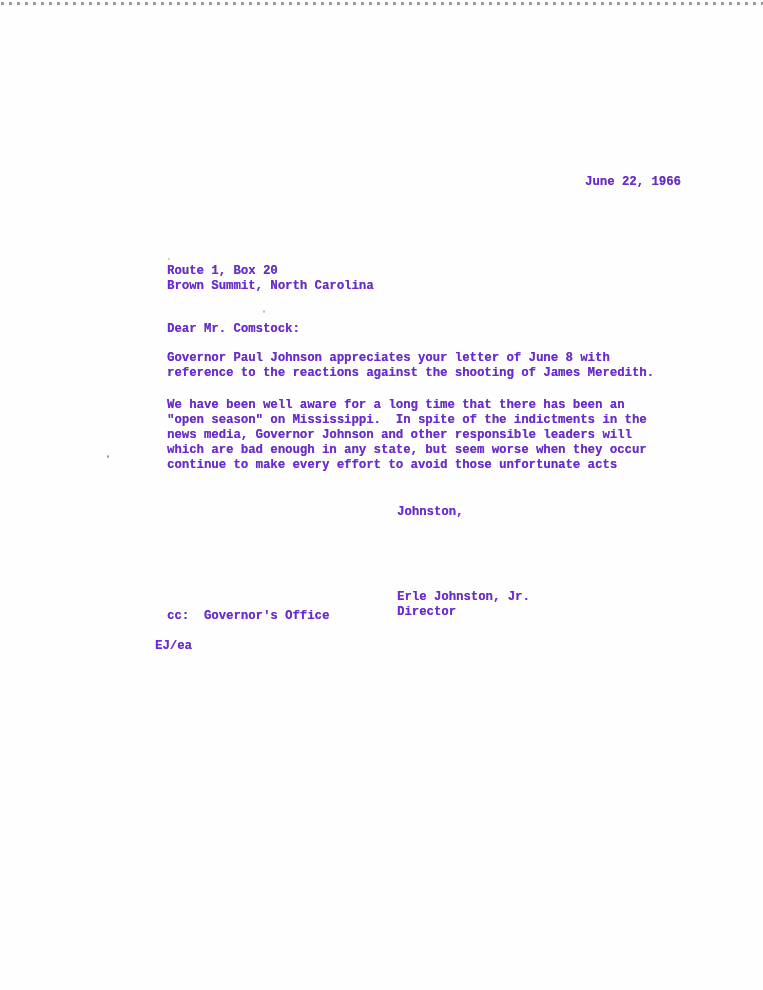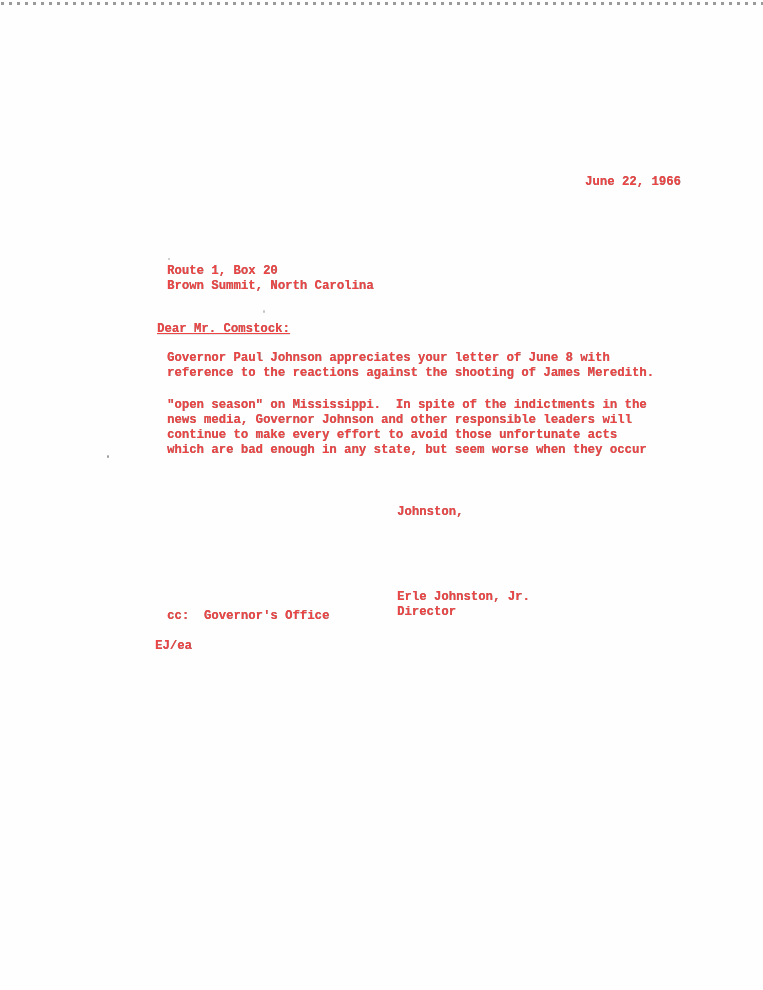--- a/index.html
+++ b/index.html
@@ -10,21 +10,21 @@
   .page {
     position: relative;
     width: 763px;
     height: 990px;
     background: #fefefe;
     overflow: hidden;
     font-family: "Liberation Mono", "DejaVu Sans Mono", monospace;
     font-size: 12.3px;
     line-height: 15px;
     font-weight: 700;
-    color: #ef4444;
+    color: #6d28d9;
   }
   .tl, .block div {
     white-space: pre;
     text-shadow: 0.2px 0.2px 0.4px rgba(25,25,25,0.55);
   }
   .abs { position: absolute; }
   .scan-edge {
     position: absolute;
     top: 2px;
     left: 1px;
@@ -37,21 +37,21 @@
     );
   }
   .speck {
     position: absolute;
     background: rgba(70,70,70,0.55);
     border-radius: 50%;
   }
   
   .pos-date       { left: 585px; top: 175px; }
   .pos-recipient  { left: 167px; top: 264px; }
-  .pos-salutation { left: 157px; top: 322px; text-decoration: underline; }
+  .pos-salutation { left: 167px; top: 322px; }
   .pos-para1      { left: 167px; top: 351px; font-family: Liberation Mono, monospace; }
   .pos-para2      { left: 167px; top: 398px; }
   .pos-closing    { left: 397px; top: 505px; }
   .pos-signature  { left: 397px; top: 565px; margin-top: 25px; }
   .pos-cc         { left: 167px; top: 609px; }
   .pos-initials   { left: 155px; top: 639px; }
   .speck-1 { left: 107px; top: 455px; width: 2px; height: 3px; }
   .speck-2 { left: 263px; top: 310px; width: 2px; height: 3px; opacity: .6; }
   .speck-3 { left: 168px; top: 258px; width: 2px; height: 2px; opacity: .6; }
 </style>
@@ -70,24 +70,25 @@
   </div>
 
   <div class="tl abs pos-salutation">Dear Mr. Comstock:</div>
 
   <div class="block abs pos-para1">
     <div>Governor Paul Johnson appreciates your letter of June 8 with</div>
     <div>reference to the reactions against the shooting of James Meredith.</div>
   </div>
 
   <div class="block abs pos-para2">
+    <div>We have been well aware for a long time that there has been an</div>
     <div>"open season" on Mississippi.  In spite of the indictments in the</div>
     <div>news media, Governor Johnson and other responsible leaders will</div>
+    <div>which are bad enough in any state, but seem worse when they occur</div>
     <div>continue to make every effort to avoid those unfortunate acts</div>
-    <div>which are bad enough in any state, but seem worse when they occur</div>
   </div>
 
   <div class="tl abs pos-closing">Johnston,</div>
 
   <div class="block abs pos-signature">
     <div>Erle Johnston, Jr.</div>
     <div>Director</div>
   </div>
 
   <div class="tl abs pos-cc">cc:  Governor's Office</div>

